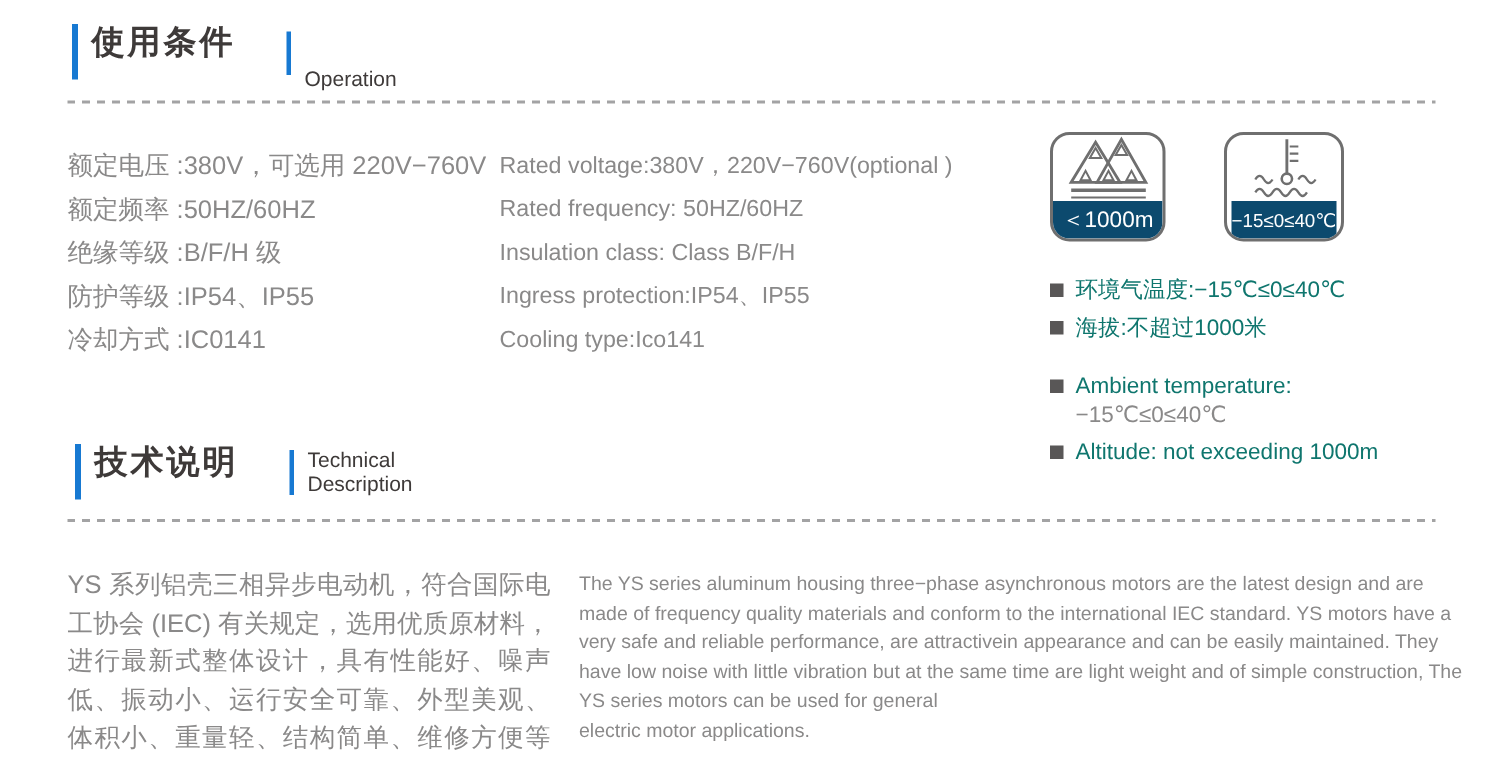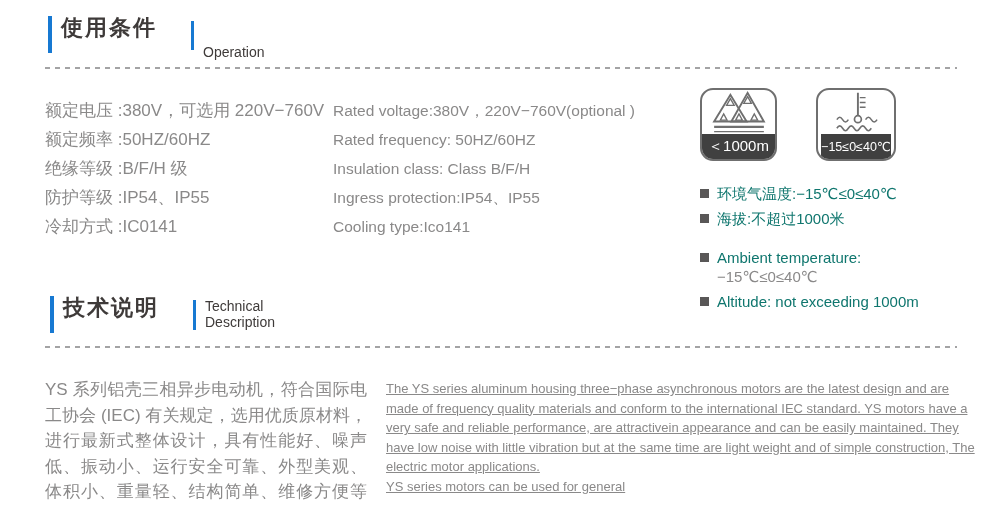--- a/index.html
+++ b/index.html
@@ -32,40 +32,40 @@
   .spec-zh .spec-row { font-size: 17px; }
   .spec-en .spec-row { font-size: 15.5px; }
   
   .cond-icon {
     position: absolute; top: 88px; height: 73px;
     border: 2px solid #6f6f6f; border-radius: 13px; overflow: hidden;
     display: flex; flex-direction: column; background: #ffffff;
   }
   .cond-icon .pict { flex: 1; display: flex; align-items: center; justify-content: center; }
   .cond-icon .band {
-    height: 40px; background: #404040; color: #ffffff;
+    height: 40px; background: #0c4a6e; color: #ffffff;
     display: flex; align-items: center; justify-content: center;
     white-space: nowrap;
   }
   
   .bullets { position: absolute; left: 700px; top: 184px; width: 290px; }
   .bullet-row { display: flex; align-items: flex-start; margin-bottom: 6px; }
   .bullet-sq { width: 9px; height: 9px; background: #595757; margin: 5px 8px 0 0; flex: 0 0 auto; }
   .bullet-text { font-size: 15px; line-height: 19px; color: #0f766e; white-space: nowrap; }
   .bullet-sub { margin-left: 17px; font-size: 15px; line-height: 19px; color: #8a8989; margin-bottom: 6px; white-space: nowrap; }
   .bullet-gap { height: 14px; }
   
   .para-zh {
     position: absolute; left: 45px; top: 377px; width: 322px;
     font-size: 17px; line-height: 25.5px; color: #8a8989;
     text-align: justify;
   }
   .para-en {
     position: absolute; left: 386px; top: 379px;
-    font-size: 13px; line-height: 19.5px; color: #8a8989; text-decoration: underline;
+    font-size: 13px; line-height: 19.5px; color: #8a8989;
   }
   .para-en div { white-space: nowrap; }
 </style>
 </head>
 <body>
 
 <div class="page">
 
   <div class="accent-bar" style="left:48px; top:16px; height:37px;"></div>
   <div class="title-zh" style="left:61px; top:13px;">使用条件</div>
@@ -157,17 +157,17 @@
   <div class="para-zh">
     <div>YS 系列铝壳三相异步电动机，符合国际电工协会 (IEC) 有关规定，选用优质原材料，进行最新式整体设计，具有性能好、噪声低、振动小、运行安全可靠、外型美观、体积小、重量轻、结构简单、维修方便等优点。</div>
 
   </div>
 
   <div class="para-en">
     <div>The YS series aluminum housing three−phase asynchronous motors are the latest design and are</div>
     <div>made of frequency quality materials and conform to the international IEC standard. YS motors have a</div>
     <div>very safe and reliable performance, are attractivein appearance and can be easily maintained. They</div>
     <div>have low noise with little vibration but at the same time are light weight and of simple construction, The</div>
+    <div>YS series motors can be used for general</div>
     <div>electric motor applications.</div>
-    <div>YS series motors can be used for general</div>
   </div>
 
 </div>
 
 </body></html>

